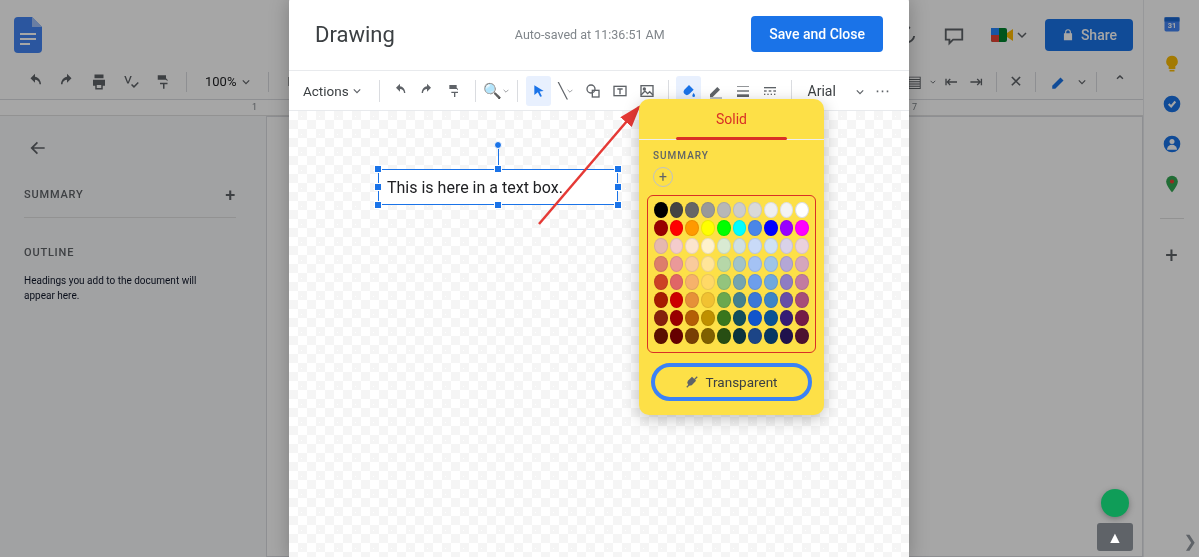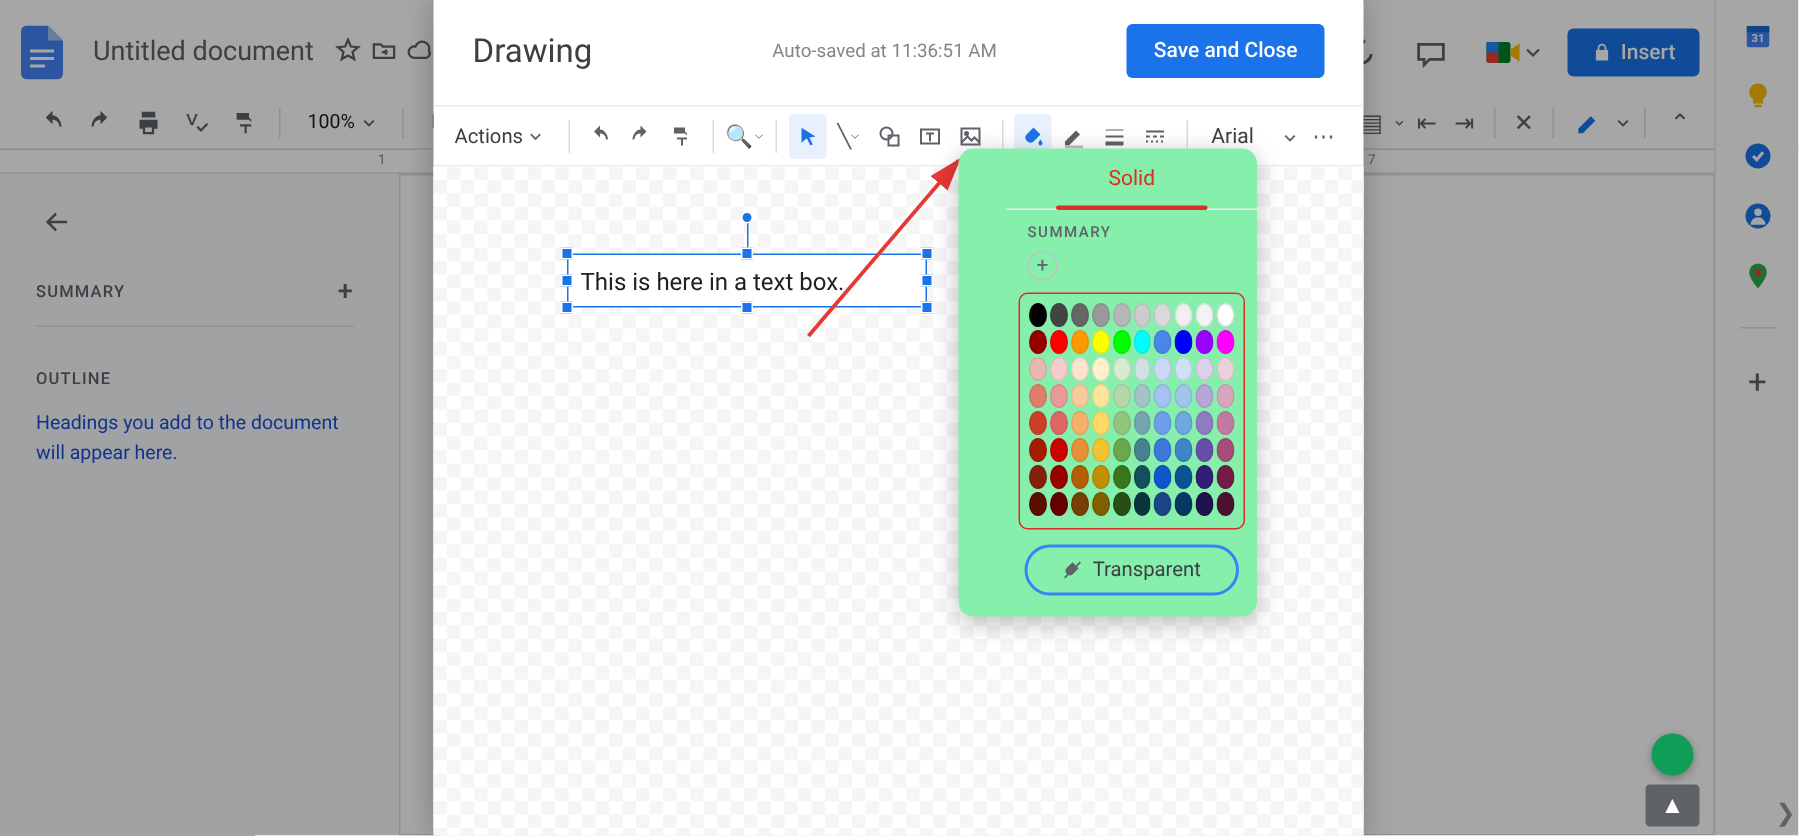--- a/index.html
+++ b/index.html
@@ -34,21 +34,21 @@
 
 .ruler { height: 16px; background:#fff; border-bottom:1px solid #e0e0e0; position:relative; }
 .ruler .tick { position:absolute; top:2px; font-size:9px; color:#80868b; }
 
 
 .workspace { position:absolute; top:100px; left:0; right:56px; bottom:0; display:flex; background:#f8f9fa; }
 .side-panel { width:250px; background:#f8f9fa; border-right:0; padding:16px 14px 0 24px; }
 .back-arrow { color:#5f6368; padding:6px 0 22px 4px; }
 .summary-head, .outline-head { font-size:11px; letter-spacing:.8px; color:#5f6368; font-weight:500; display:flex; justify-content:space-between; align-items:center; padding:4px 0;text-align:center; }
 .outline-head { margin-top:24px; }
-.outline-hint { font-size:13px; color:#1d4ed8; line-height:1.5; margin-top:10px; padding-right:10px;}
+.outline-hint { font-size:10px; color:#0f172a; line-height:1.5; margin-top:10px; padding-right:10px;}
 .hr { height:1px; background:#e0e0e0; margin:8px 0; }
 
 .page { margin-left: 16px; background:#fff; flex:1; border:1px solid #dadce0; }
 
 
 .right-rail { position:absolute; right:0; top:0; bottom:0; width:56px; background:#fff; border-left:1px solid #e8eaed; display:flex; flex-direction:column; align-items:center; padding-top:14px; gap:20px; }
 .rail-icon { width:20px; height:20px; }
 
 .right-toolbar-ext { position:absolute; top:64px; right:56px; width:248px; height:36px; border-bottom:1px solid #dadce0; display:flex; align-items:center; gap:6px; padding:0 10px; background:#fff;}
 .rt-icon { color:#5f6368; }
@@ -86,32 +86,32 @@
 .h-tl{top:-4px;left:-4px}.h-tr{top:-4px;right:-4px}.h-bl{bottom:-4px;left:-4px}.h-br{bottom:-4px;right:-4px}
 .h-tm{top:-4px;left:50%;margin-left:-4px}.h-bm{bottom:-4px;left:50%;margin-left:-4px}
 .h-ml{top:50%;left:-4px;margin-top:-4px}.h-mr{top:50%;right:-4px;margin-top:-4px}
 .rot-line{position:absolute;left:50%;top:-22px;width:1px;height:18px;background:#1a73e8}
 .rot-handle{position:absolute;left:50%;top:-28px;margin-left:-4px;width:8px;height:8px;border-radius:50%;background:#1a73e8;border:1px solid #fff}
 
 
 .red-arrow { position:absolute; left:240px; top:-12px; pointer-events:none; }
 
 
-.color-popup { position:absolute; left:639px; top:99px; width:199px; background:#86efac; border-radius:10px; box-shadow:0 4px 16px rgba(0,0,0,.25); z-index:60; padding-bottom:14px;padding-left:32px;}
+.color-popup { position:absolute; left:639px; top:99px; width:185px; background:#fde047; border-radius:10px; box-shadow:0 4px 16px rgba(0,0,0,.25); z-index:60; padding-bottom:14px;}
 .cp-tabs { display:flex; border-bottom:1px solid #eee; }
 .cp-tab { flex:1; text-align:center; padding:12px 0; font-size:14px; color:#5f6368; cursor:pointer; position:relative;}
 .cp-tab.active { color:#d93025; }
 .cp-tab.active::after{content:"";position:absolute;left:20%;right:20%;bottom:-1px;height:3px;background:#d93025;border-radius:2px;}
 .cp-custom { font-size:10px; letter-spacing:1px; color:#5f6368; font-weight:500; padding:10px 14px 4px; }
 .cp-add { margin:2px 14px 8px; width:20px; height:20px; border:1.5px solid #bdc1c6; border-radius:50%; display:flex; align-items:center; justify-content:center; color:#5f6368; font-size:14px;}
 .swatch-panel { margin:0 8px; border:1.5px solid #d93025; border-radius:6px; padding:6px; }
 .swatch-row { display:flex; gap:2px; justify-content:center; margin-bottom:2px; }
 .sw { width:16px; height:16px; border-radius:50%; border:1px solid rgba(0,0,0,.08); cursor:pointer;}
 .sw.white { border:1px solid #dadce0;}
-.cp-trans { margin:10px 12px 0; border:2px solid #3b82f6; border-radius:20px; padding:7px 0; text-align:center; font-size:13.5px; color:#3c4043; display:flex; align-items:center; justify-content:center; gap:6px;}
+.cp-trans { margin:10px 12px 0; border:4px solid #3b82f6; border-radius:20px; padding:7px 0; text-align:center; font-size:13.5px; color:#3c4043; display:flex; align-items:center; justify-content:center; gap:6px;}
 
 
 .green-badge{position:absolute;right:70px;bottom:40px;width:28px;height:28px;border-radius:50%;background:#0f9d58;box-shadow:0 2px 6px rgba(0,0,0,.3);}
 .scroll-up{position:absolute;right:66px;bottom:6px;width:36px;height:28px;background:#5f6368;border-radius:3px;display:flex;align-items:center;justify-content:center;color:#fff;}
 .right-chevron{position:absolute;right:2px;bottom:6px;color:#5f6368;}
 
 svg{display:block}
 </style>
 </head>
 <body>
@@ -120,41 +120,20 @@
   <div class="docs-logo">
     <svg width="28" height="36" viewBox="0 0 28 36">
         <path fill="#4285f4" d="M4 0h14l10 10v22a4 4 0 0 1-4 4H4a4 4 0 0 1-4-4V4a4 4 0 0 1 4-4z"></path>
         <path fill="#a1c2fa" d="M18 0l10 10H18z"></path>
         <rect x="6" y="16" width="16" height="2" fill="#fff"></rect>
         <rect x="6" y="21" width="16" height="2" fill="#fff"></rect>
         <rect x="6" y="26" width="10" height="2" fill="#fff"></rect>
       </svg>
   </div>
   <div class="title-block">
-    <div class="title-row">
-      <div class="doc-title">Untitled document</div>
-      <div class="title-icons">
-        <span>
-            <svg viewBox="0 0 24 24" width="18" height="18" fill="none" stroke="#5f6368" stroke-width="2">
-              <path d="M12 2l2.5 6 6.5.5-5 4.3 1.6 6.4L12 16l-5.6 3.2L8 12.8 3 8.5l6.5-.5z"></path>
-            </svg>
-          </span>
-        <span>
-            <svg viewBox="0 0 24 24" width="18" height="18" fill="none" stroke="#5f6368" stroke-width="2">
-              <path d="M3 6h6l2 2h10v10H3z"></path>
-              <path d="M10 13h5m0 0l-2-2m2 2l-2 2"></path>
-            </svg>
-          </span>
-        <span>
-            <svg viewBox="0 0 24 24" width="18" height="18" fill="none" stroke="#5f6368" stroke-width="2">
-              <path d="M7 18a5 5 0 1 1 .9-9.9A6 6 0 0 1 20 12a4 4 0 0 1-2 6H7z"></path>
-            </svg>
-          </span>
-      </div>
-    </div>
   </div>
   <div class="header-right">
     <div class="icon-btn">
         <svg width="22" height="22" viewBox="0 0 24 24" fill="#5f6368">
           <path d="M13 3a9 9 0 1 0 8.94 10H19.9A7 7 0 1 1 13 5v3l4-4-4-4v3z"></path>
         </svg>
       </div>
     <div class="icon-btn">
         <svg width="22" height="22" viewBox="0 0 24 24" fill="none" stroke="#5f6368" stroke-width="2">
           <path d="M21 6H3v11h4v4l4-4h10z"></path>
@@ -168,21 +147,21 @@
           <path d="M2 12h8v7H4a2 2 0 0 1-2-2z" fill="#e94235"></path>
         </svg>
         <svg width="10" height="10" viewBox="0 0 10 10">
           <path d="M1 3l4 4 4-4" stroke="#5f6368" stroke-width="1.5" fill="none"></path>
         </svg>
       </div>
     <div class="share-btn">
       <svg width="14" height="14" viewBox="0 0 24 24" fill="#fff">
           <path d="M17 9V7a5 5 0 0 0-10 0v2H5v12h14V9h-2zm-8 0V7a3 3 0 0 1 6 0v2H9z"></path>
         </svg>
-      <span>Insert</span>
+      <span>Share</span>
     </div>
     <div class="avatar"></div>
   </div>
 </div>
 
 <div class="docs-toolbar">
   <div class="tb-btn">
       <svg width="18" height="18" viewBox="0 0 24 24" fill="#5f6368">
         <path d="M12 5V1L6 7l6 6V9c3 0 6 2 6 6h2c0-5-4-10-8-10z"></path>
       </svg>

